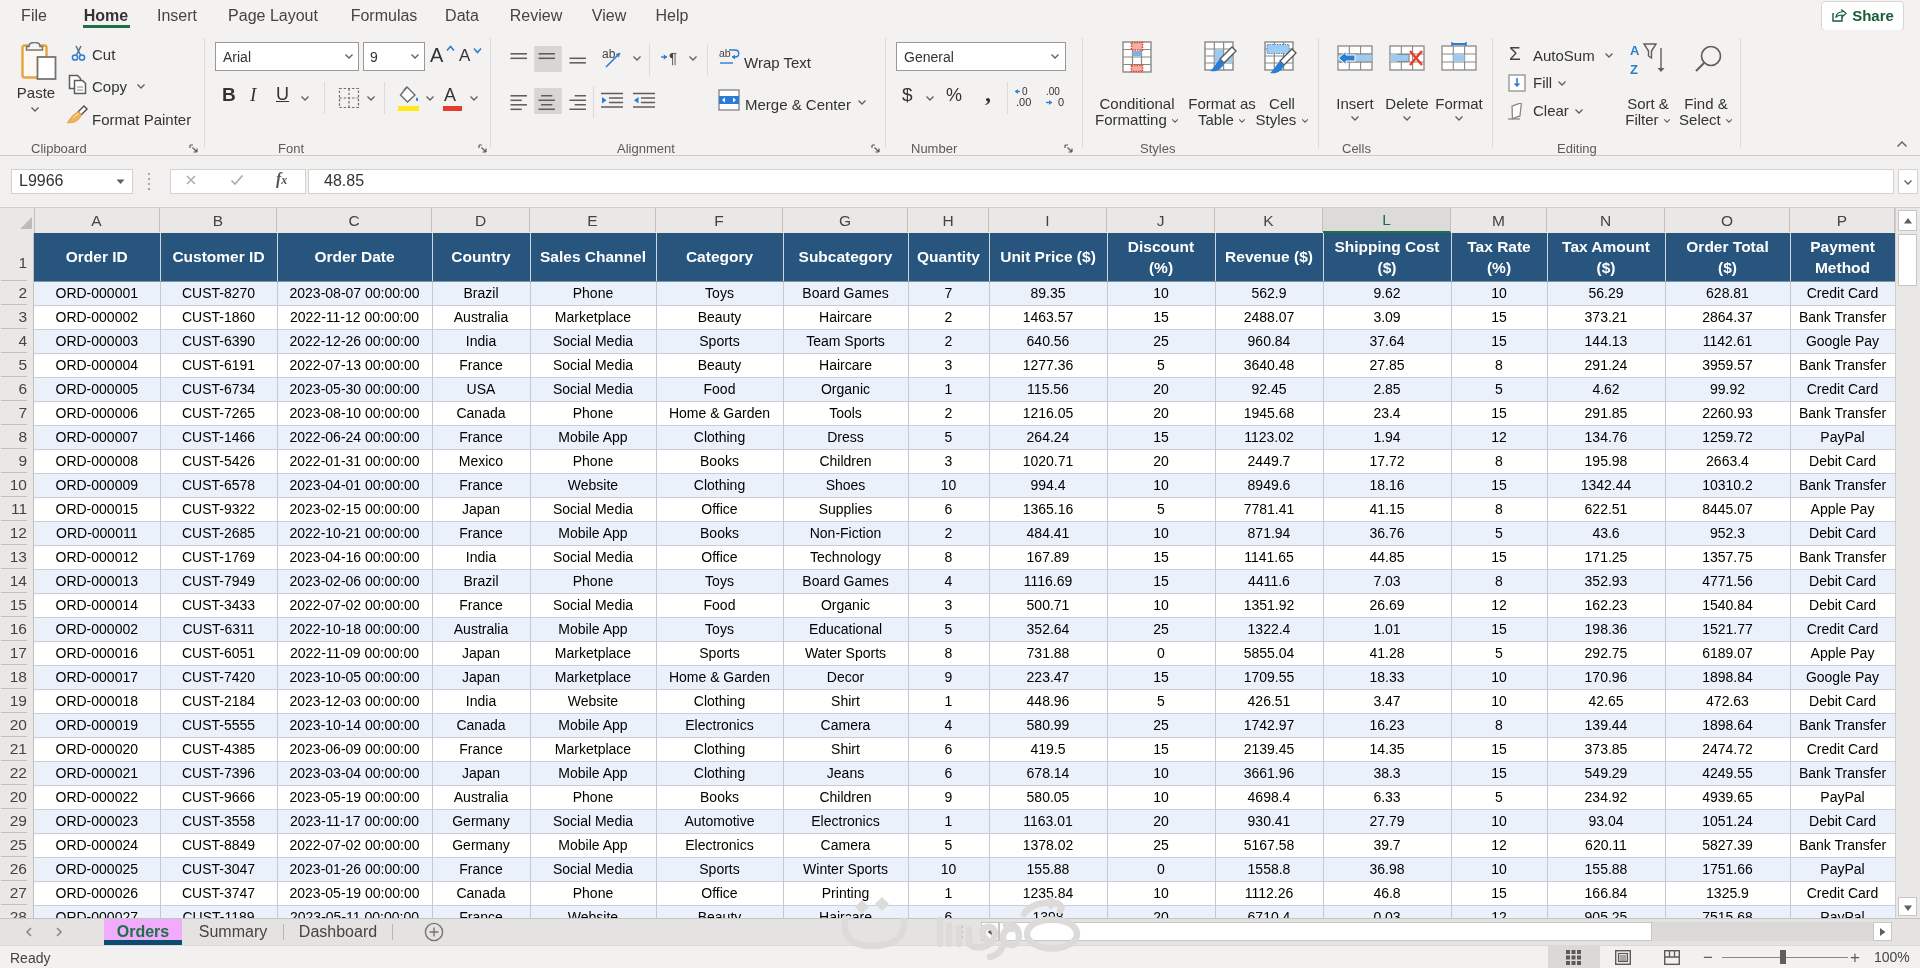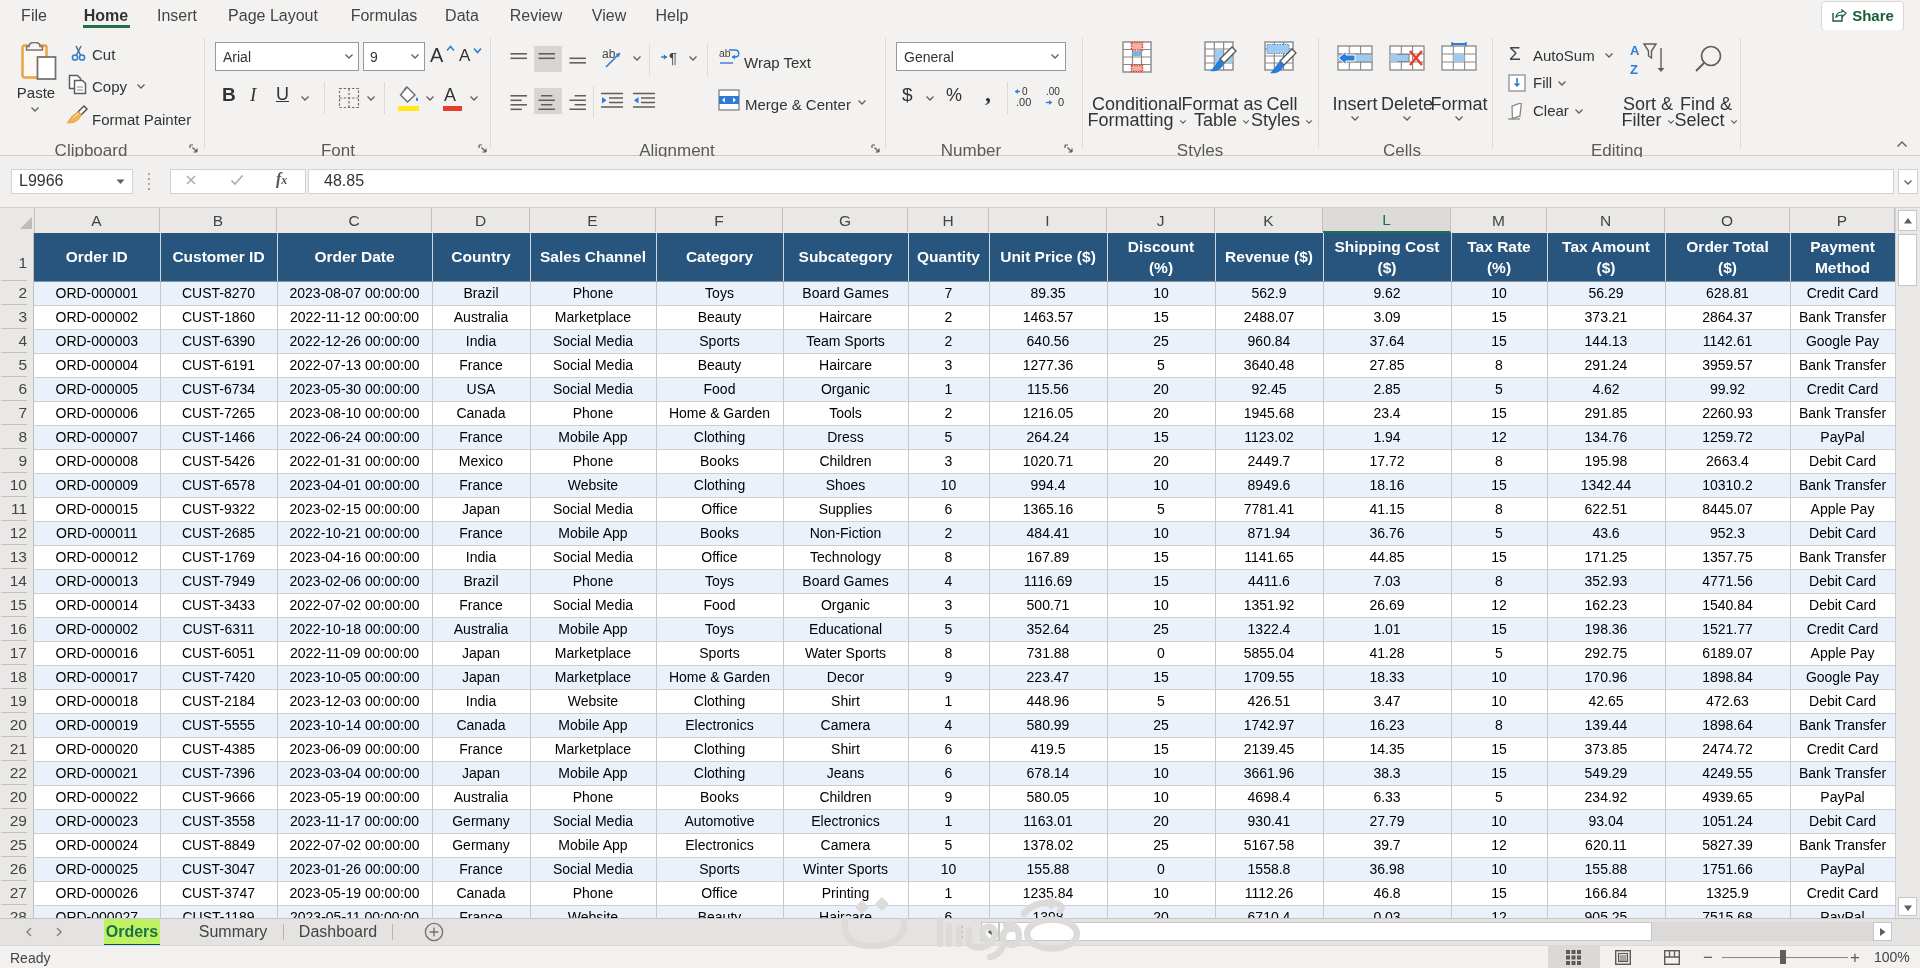--- a/index.html
+++ b/index.html
@@ -6,24 +6,24 @@
 .abs{position:absolute;}
 
 #menubar{left:0;top:0;width:1920px;height:30px;background:#f3f2f1;}
 .mtab{position:absolute;top:0;height:30px;line-height:32px;font-size:16px;color:#444;text-align:center;}
 .mtab.home{color:#333;font-weight:700;}
 #homeline{position:absolute;left:83px;top:25px;width:47px;height:3px;background:#1e7145;}
 #sharebtn{position:absolute;left:1821px;top:1px;width:83px;height:30px;background:#fff;border:1px solid #d8d6d4;border-radius:4px;font-size:15px;font-weight:700;color:#185c37;text-align:center;line-height:28px;}
 
 #ribbon{left:0;top:30px;width:1920px;height:126px;background:#f3f2f1;border-bottom:1px solid #cecccb;}
 .gdiv{position:absolute;top:8px;height:110px;width:1px;background:#dcdad8;}
-.glabel{position:absolute;top:111px;height:16px;font-size:17px;color:#5c5a58;text-align:center;width:120px;}
+.glabel{position:absolute;top:111px;height:16px;font-size:13px;color:#5c5a58;width:120px;}
 .launch{position:absolute;top:110px;width:12px;height:12px;}
 .rtext{position:absolute;font-size:15px;color:#333;white-space:nowrap;}
-.rtext2{position:absolute;font-size:18px;color:#333;white-space:nowrap;text-align:center;line-height:16px;}
+.rtext2{position:absolute;font-size:15px;color:#333;white-space:nowrap;text-align:center;line-height:16px;}
 .chev{display:inline-block;width:8px;height:8px;}
 .combo{position:absolute;background:#fff;border:1px solid #999997;}
 
 #fbar{left:0;top:157px;width:1920px;height:51px;background:#f1f0ef;border-bottom:1px solid #d0cecd;}
 .fbox{position:absolute;top:12px;height:25px;background:#fff;border:1px solid #d4d2d0;}
 
 #colstrip{left:0;top:208px;width:1895px;height:25px;background:#e9e8e6;}
 .colhead{position:absolute;top:0;height:24px;font-size:15.5px;color:#444;text-align:center;line-height:25px;border-right:1px solid #c2c0be;}
 #gutter{left:0;top:233px;width:34px;height:685px;background:#e9e8e6;border-right:1px solid #c2c0be;}
 .rnum{position:absolute;right:6px;width:26px;text-align:right;font-size:15.5px;color:#444;}
@@ -985,21 +985,21 @@
       <path d="M5 7 L9 1.5 H1z" fill="#605e5c"></path>
     </svg>
 </div>
 <div id="tabbar" class="abs">
 <svg class="abs" style="left:24px;top:8px" width="10" height="10" viewBox="0 0 10 10">
       <path d="M7 1 L3 5 L7 9" fill="none" stroke="#8a8886" stroke-width="1.6"></path>
     </svg>
 <svg class="abs" style="left:54px;top:8px" width="10" height="10" viewBox="0 0 10 10">
       <path d="M3 1 L7 5 L3 9" fill="none" stroke="#8a8886" stroke-width="1.6"></path>
     </svg>
-<div class="stab" style="left:104px;width:56px;background:#bef264;color:#1e7145;font-weight:700;border-bottom:1px solid #0c4a6e;height:26px">Orders</div>
+<div class="stab" style="left:104px;width:78px;background:#f0abfc;color:#1e7145;font-weight:700;border-bottom:5px solid #0c4a6e;height:26px">Orders</div>
 <div class="stab" style="left:186px;width:94px">Summary</div>
 <div class="abs" style="left:283px;top:5px;width:1px;height:16px;background:#b8b6b4"></div>
 <div class="stab" style="left:287px;width:102px">Dashboard</div>
 <div class="abs" style="left:392px;top:5px;width:1px;height:16px;background:#b8b6b4"></div>
 <svg class="abs" style="left:424px;top:3px" width="20" height="20" viewBox="0 0 20 20">
       <circle cx="10" cy="10" r="8.6" fill="none" stroke="#767472" stroke-width="1.4"></circle>
       <path d="M10 5.5v9M5.5 10h9" stroke="#767472" stroke-width="1.4"></path>
     </svg>
 <svg class="abs" style="left:959px;top:6px" width="5" height="15" viewBox="0 0 5 15">
       <circle cx="2.5" cy="2" r="1.2" fill="#8a8886"></circle>

